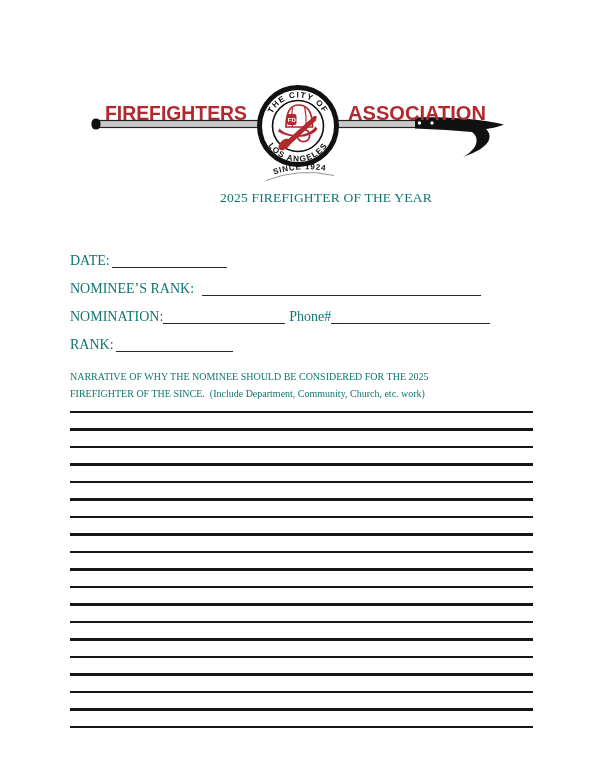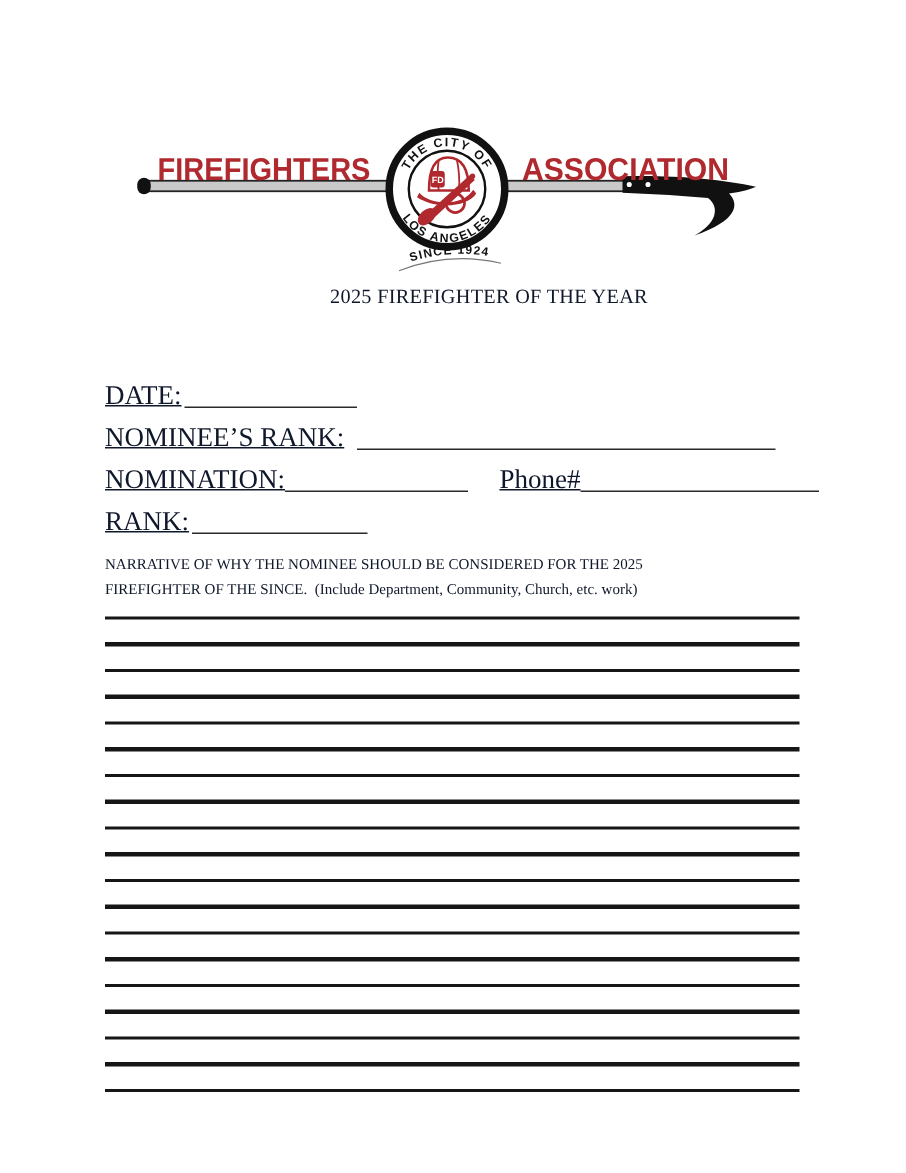--- a/index.html
+++ b/index.html
@@ -1,37 +1,37 @@
 <!DOCTYPE html>
 <html><head>
 <meta charset="utf-8">
 <style>
   html,body{margin:0;padding:0;background:#fff;}
   .page{
     position:relative;width:604px;height:782px;background:#ffffff;overflow:hidden;
-    font-family:"Liberation Serif",serif;color:#0f172a;
+    font-family:"Liberation Serif",serif;color:#0f766e;
   }
   
   .logo{position:absolute;left:85px;top:78px;width:430px;height:112px;}
   
   .title{position:absolute;top:190px;left:0;width:604px;text-align:center;
          font-size:13.5px;line-height:16px;letter-spacing:.2px;margin-left:24px;}
   
-  .row{position:absolute;left:70px;font-size:18px;white-space:nowrap;text-decoration:underline;}
+  .row{position:absolute;left:70px;font-size:14px;white-space:nowrap;}
   .row-date{top:253px;}
   .row-nominee{top:281px;}
   .row-assignment{top:309px;}
   .row-rank{top:337px;}
   .blank{display:inline-block;height:1px;border-bottom:1.4px solid #2a2a2a;
          position:relative;top:3px;}
   .b-date{width:115px;margin-left:2px;}
   .b-nominee{width:279px;margin-left:8px;}
   .b-assignment{width:122px;}
   .b-phone{width:159px;}
-  .phone-label{margin-left:21px;}
+  .phone-label{margin-left:4px;}
   .b-rank{width:117px;margin-left:2px;}
   
   .narrative{position:absolute;left:70px;top:368px;width:470px;
              font-size:10px;line-height:17px;}
   .narrative div{white-space:pre;}
   
   .ruled-lines{position:absolute;left:70px;top:411px;width:463px;}
   .rule{height:2.4px;background:#161616;margin-bottom:15.1px;}
 </style>
 </head>

